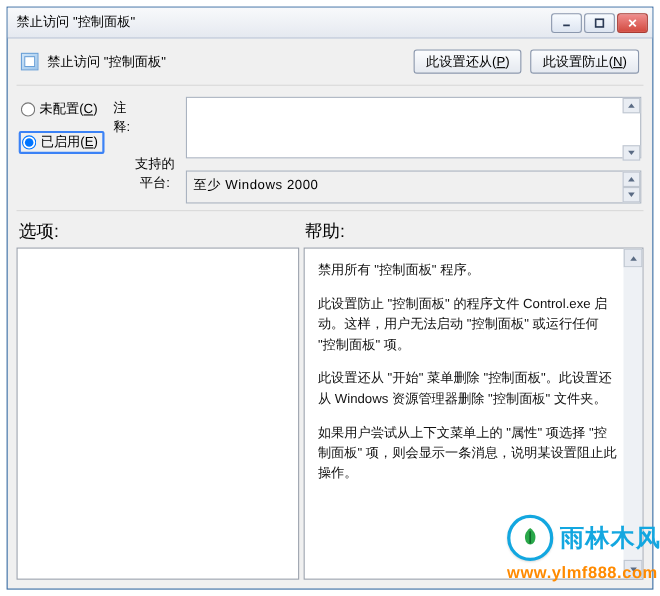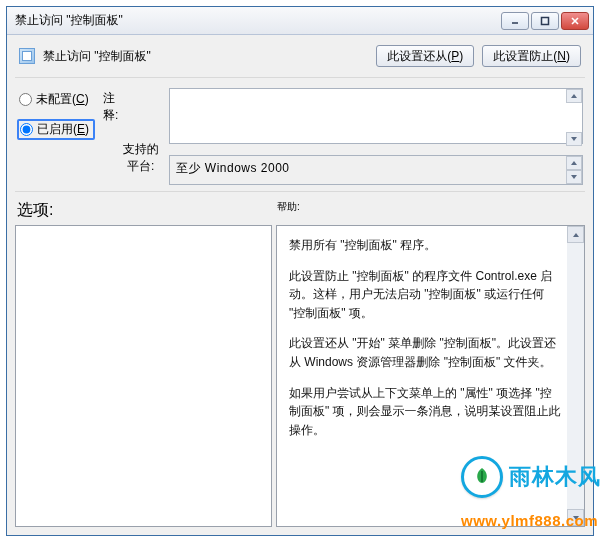--- a/index.html
+++ b/index.html
@@ -159,21 +159,21 @@
     display:flex;
     flex-direction:column;
     padding-top: 8px;
     min-height:0;
   }
   .lower-labels {
     display:flex;
     padding: 0 2px 4px 2px;
   }
   .lower-labels .left-lbl { width: 260px; font-size:16px; }
-  .lower-labels .right-lbl { font-size:10px; }
+  .lower-labels .right-lbl { font-size:16px; }
   .lower-panels {
     flex:1;
     display:flex;
     gap:4px;
     min-height:0;
   }
   .panel {
     border: 1px solid #99a0ab;
     background:#fff;
     position:relative;
@@ -216,21 +216,21 @@
     box-shadow:0 1px 2px rgba(0,0,0,.15);
   }
   .wm-leaf svg { display:block; }
   .wm-brand {
     font-size:22px; font-weight:700; color:#13a7e0;
     font-family: Liberation Mono, monospace; letter-spacing:1px;
   }
   .wm-url {
     font-size:15px; font-weight:700; color:#ff8a00;
     font-family: Arial, sans-serif;
-    margin-top:14px;
+    margin-top:2px;
     letter-spacing:0.5px;
   }
 </style>
 </head>
 <body>
 
 <div class="outer-frame">
 
   <div class="titlebar">
     <span class="title-text">禁止访问  "控制面板"</span>

